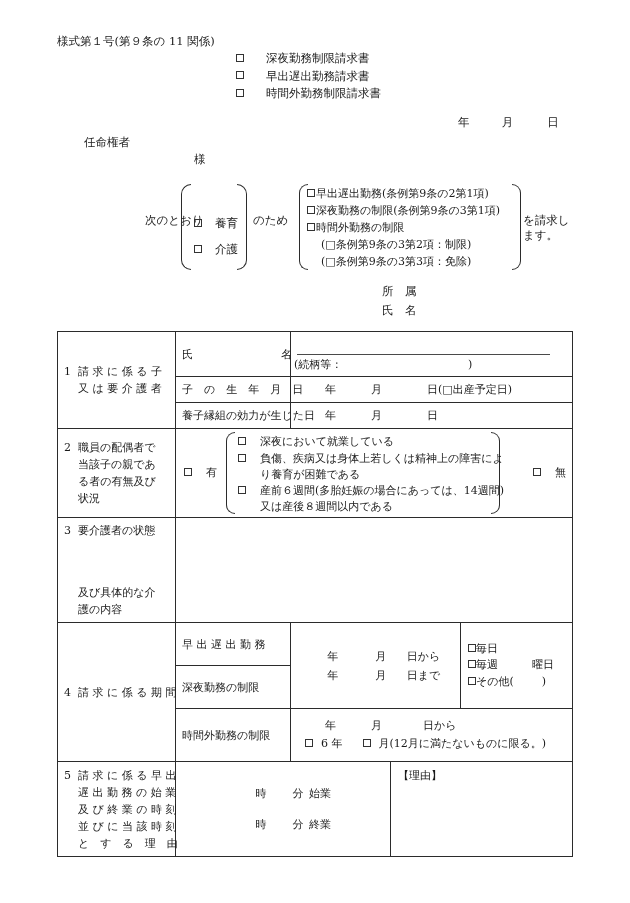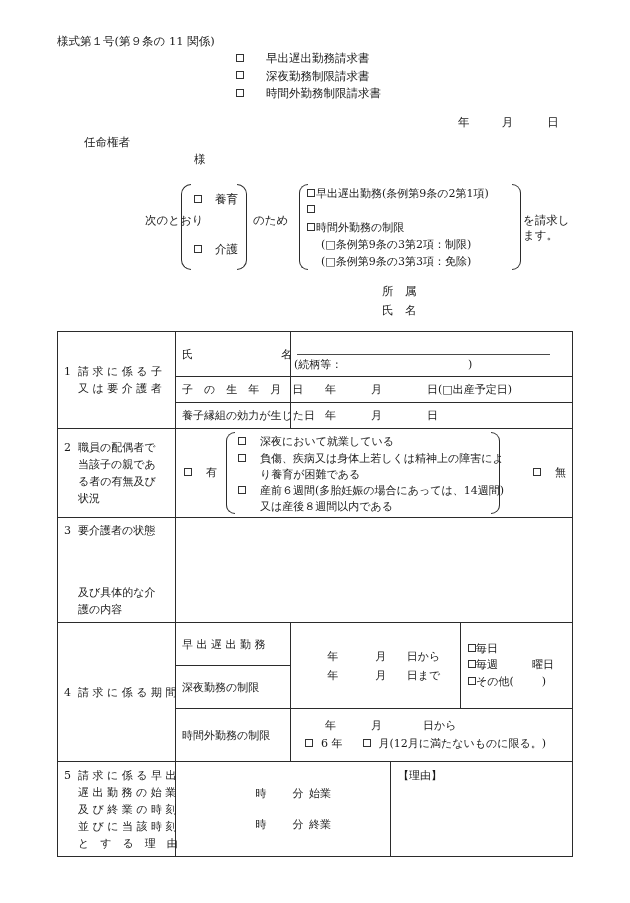--- a/index.html
+++ b/index.html
@@ -89,21 +89,21 @@
     border-bottom-right-radius: 14px;
   }
 
   #grp-reason { position: absolute; left: 124px; top: 2px; width: 66px; height: 86px; }
   #grp-reason .brace-l { left: 0; top: 0; width: 10px; height: 86px; }
   #grp-reason .brace-r { left: 56px; top: 0; width: 10px; height: 86px; }
   #grp-reason .opt {
     position: absolute; left: 13px; font-size: 11.5px; white-space: nowrap;
   }
   #grp-reason .opt .cb { margin-right: 13px; }
-  #grp-reason .opt.o0 { top: 8px; }
+  #grp-reason .opt.o0 { top: 32px; }
   #grp-reason .opt.o1 { top: 58px; }
 
   #grp-kind { position: absolute; left: 242px; top: 2px; width: 222px; height: 86px; }
   #grp-kind .brace-l { left: 0; top: 0; width: 9px; height: 86px; }
   #grp-kind .brace-r { left: 213px; top: 0; width: 9px; height: 86px; }
   #grp-kind .opt {
     position: absolute; left: 8px; font-size: 11px; white-space: nowrap;
   }
   #grp-kind .opt .cb { margin-right: 1px; }
   #grp-kind .opt.k0 { top: 2px; }
@@ -217,25 +217,25 @@
 </head>
 <body>
 
 <div class="page">
 
   <div class="abs" id="form-code">様式第１号(第９条の 11 関係)</div>
 
   <div class="abs" id="header-checks">
     <div class="hrow">
       <span class="cb"></span>
-      <span>早出遅出勤務請求書</span>
+      <span>深夜勤務制限請求書</span>
     </div>
     <div class="hrow">
       <span class="cb"></span>
-      <span>深夜勤務制限請求書</span>
+      <span>早出遅出勤務請求書</span>
     </div>
     <div class="hrow">
       <span class="cb"></span>
       <span>時間外勤務制限請求書</span>
     </div>
   </div>
 
   <div class="abs nowrap" id="date-line">
     <span class="y">年</span>
     <span class="m">月</span>
@@ -261,21 +261,21 @@
 
     <span class="forlabel">のため</span>
 
     <div id="grp-kind">
       <span class="brace brace-l"></span>
       <span class="brace brace-r"></span>
       <span class="opt k0">
         <span class="cb"></span><span>早出遅出勤務(条例第9条の2第1項)</span>
       </span>
       <span class="opt k1">
-        <span class="cb"></span>
+        <span class="cb"></span><span>深夜勤務の制限(条例第9条の3第1項)</span>
       </span>
       <span class="opt k2">
         <span class="cb"></span><span>時間外勤務の制限</span>
       </span>
       <span class="opt k3">
         <span>(□条例第9条の3第2項：制限)</span>
       </span>
       <span class="opt k4">
         <span>(□条例第9条の3第3項：免除)</span>
       </span>

